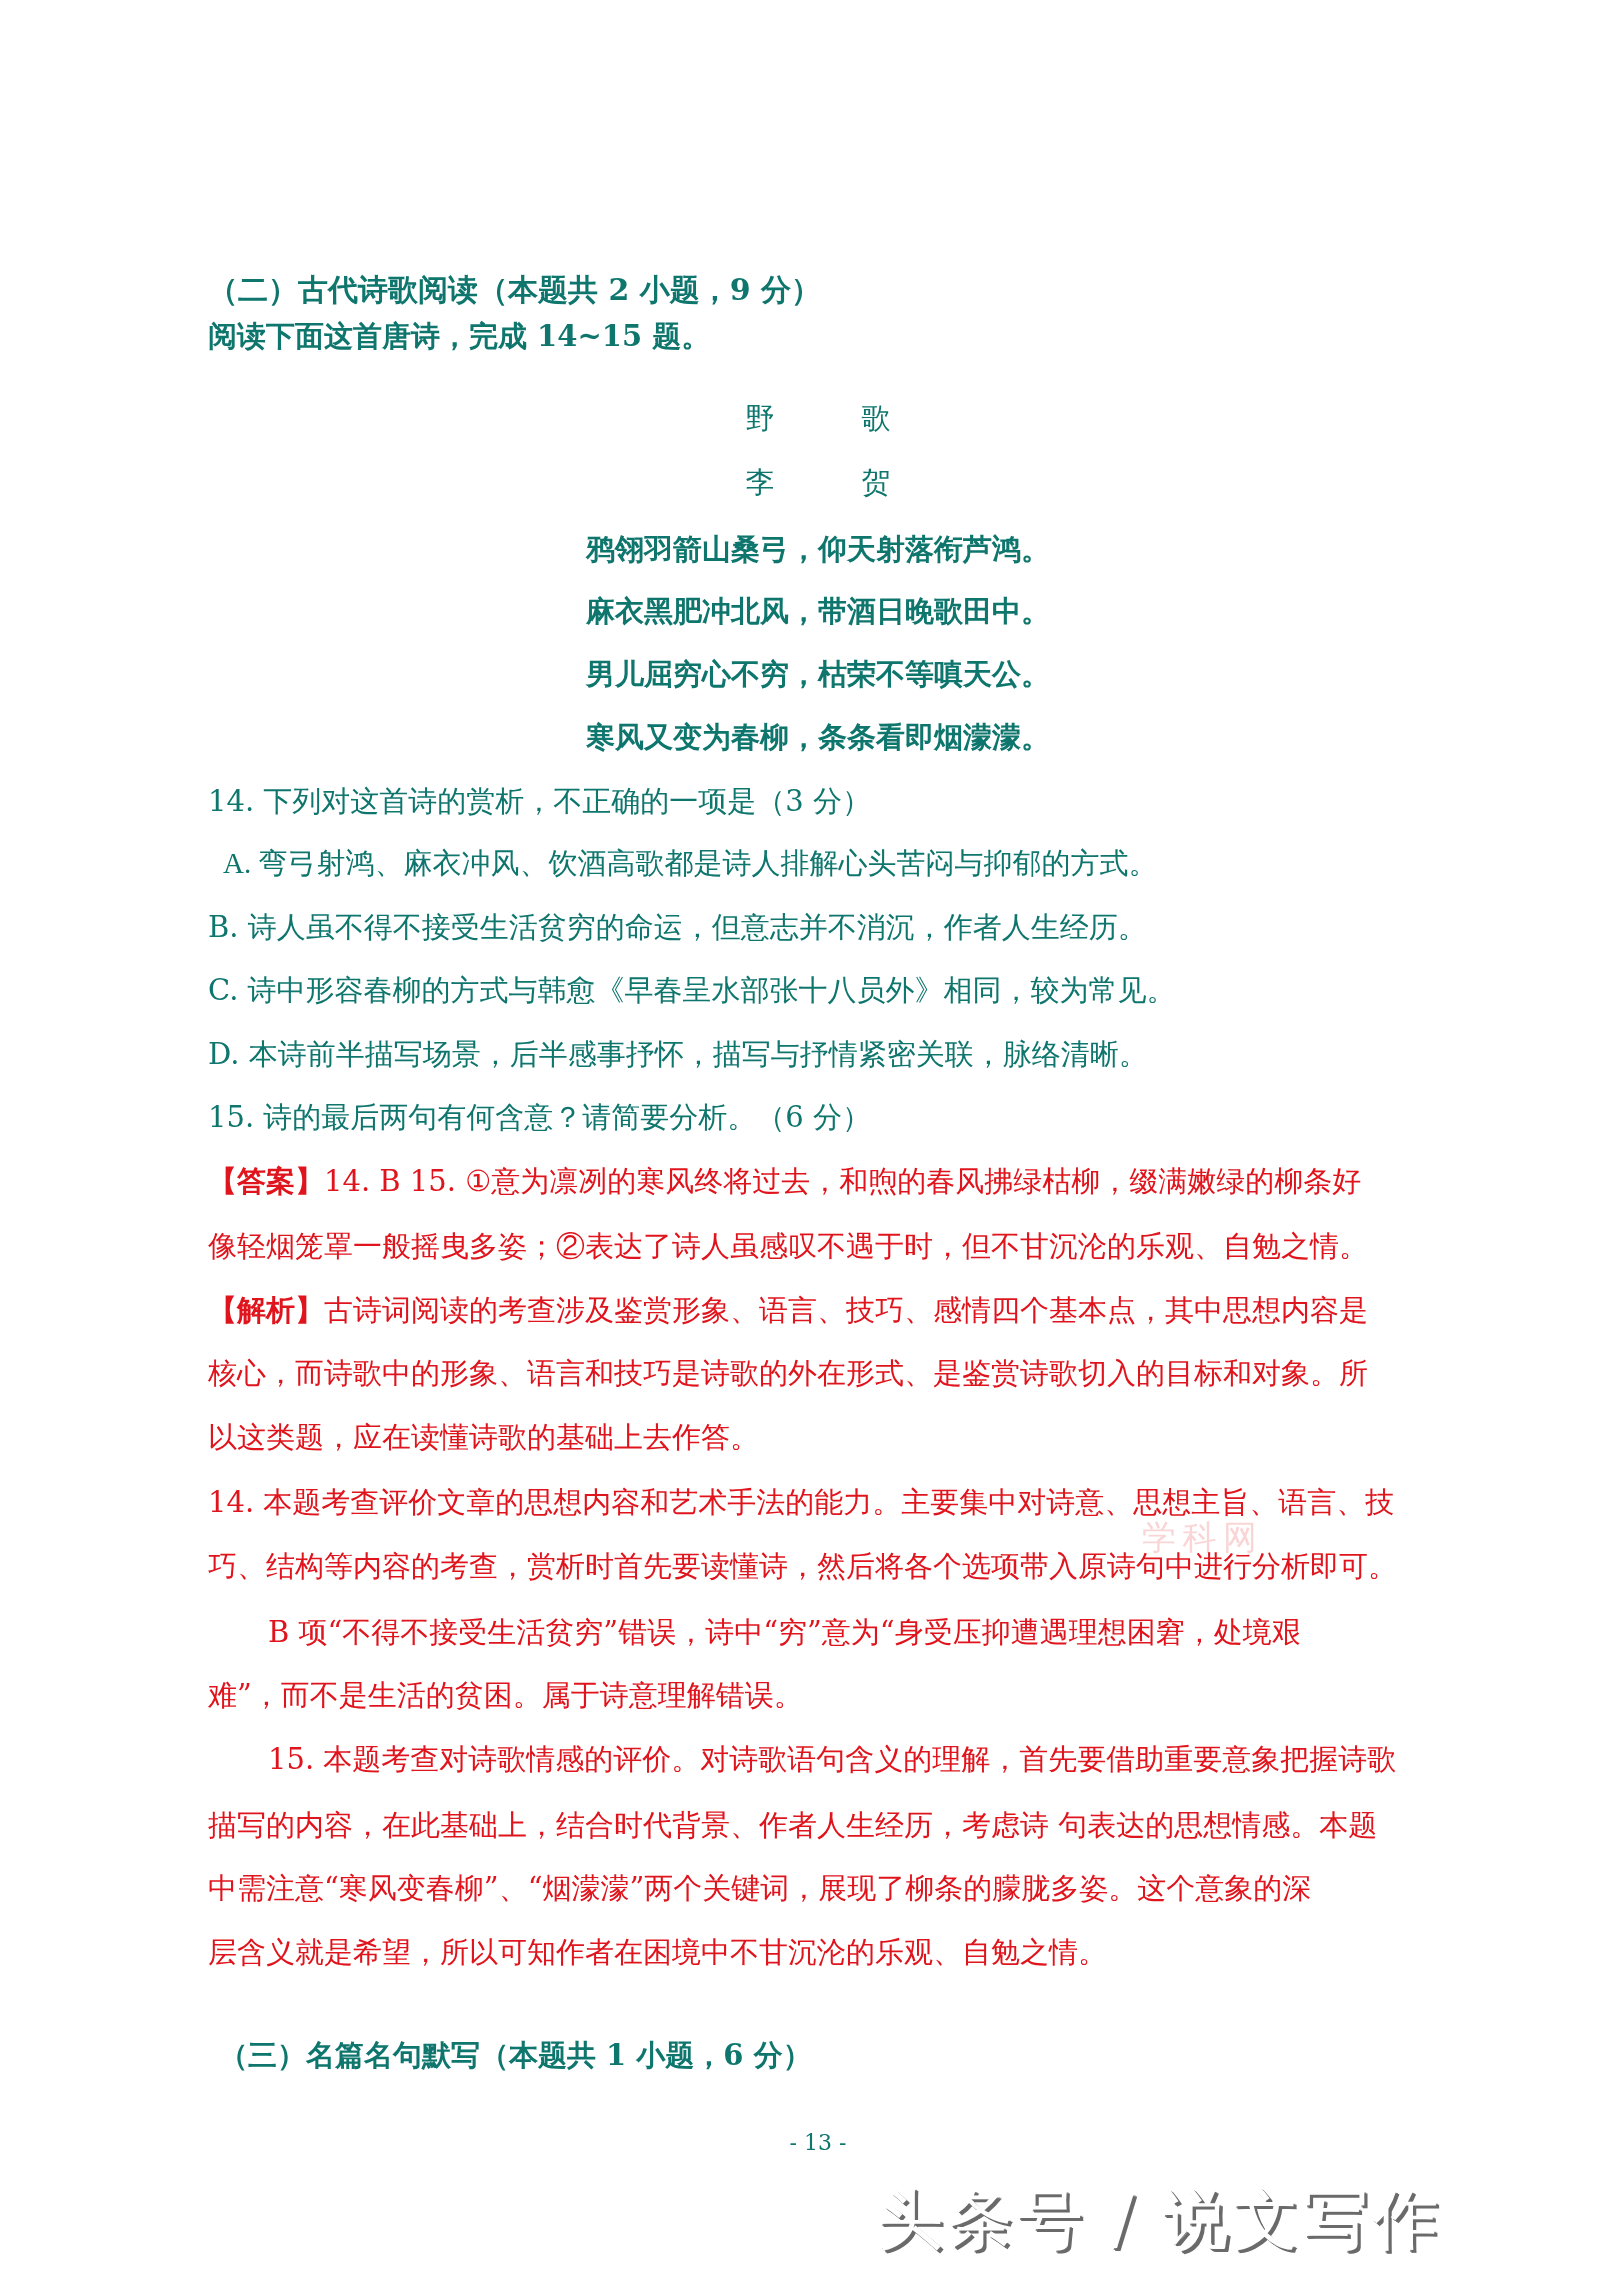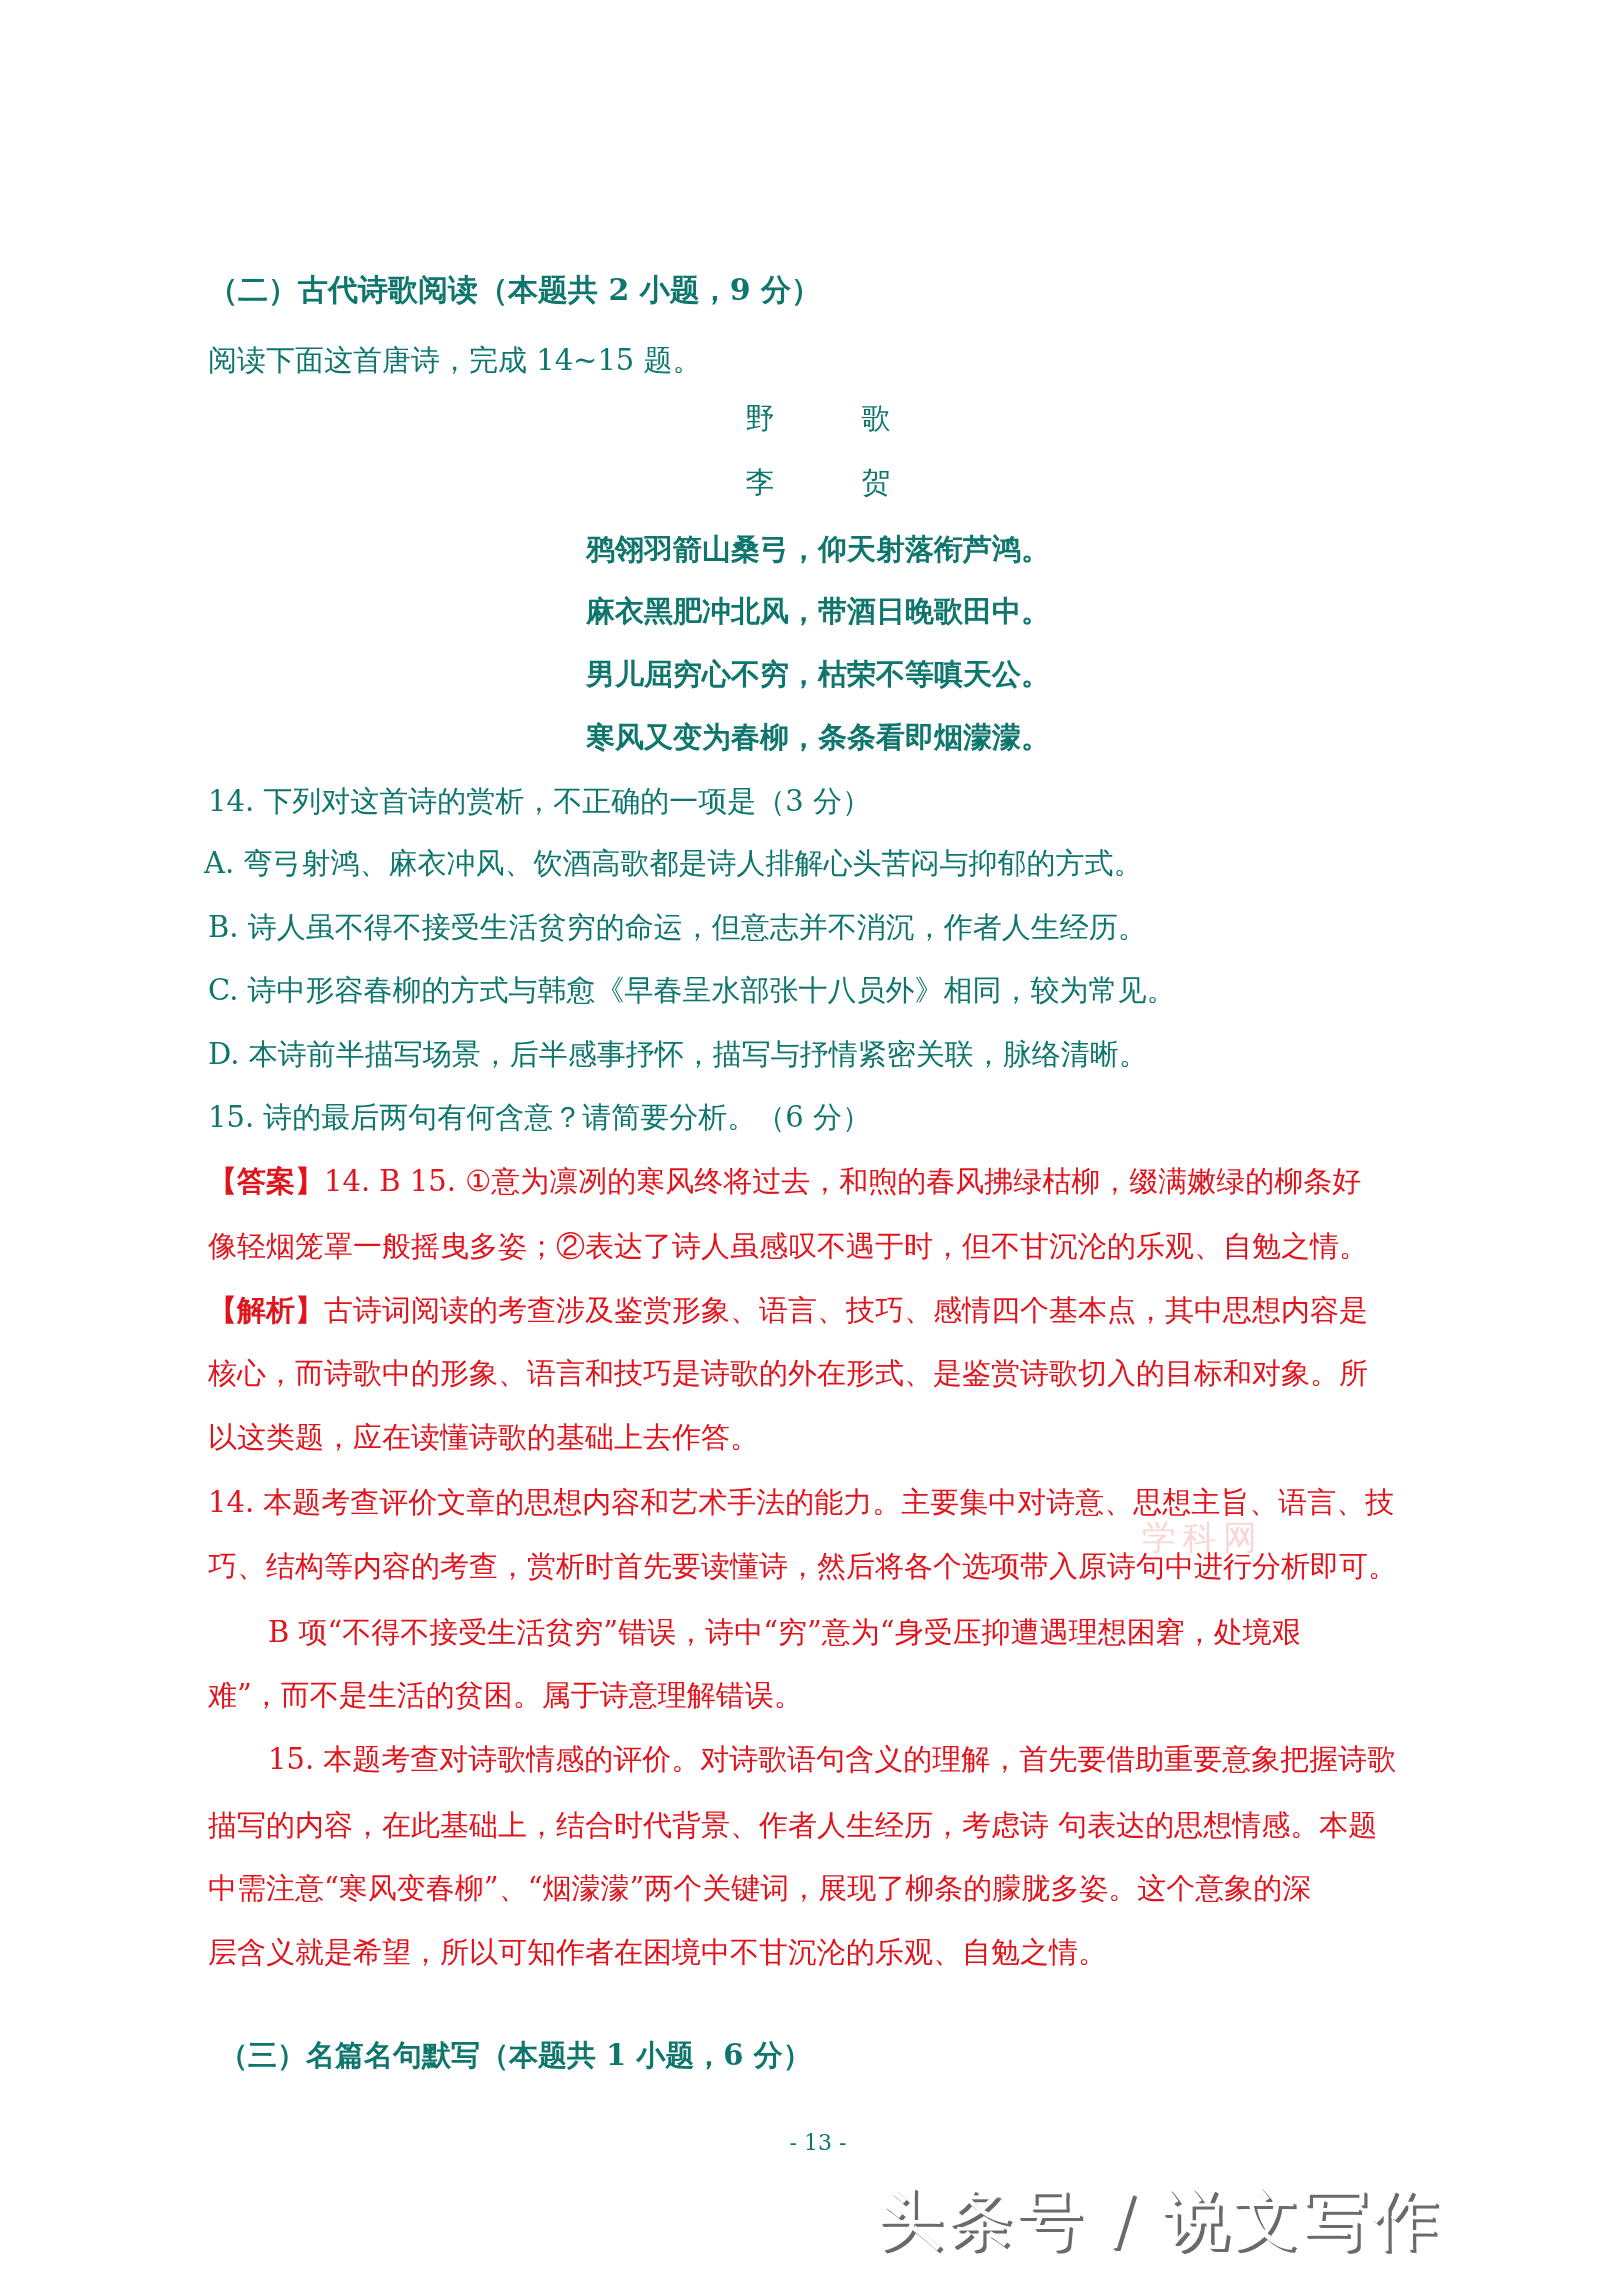--- a/index.html
+++ b/index.html
@@ -18,32 +18,32 @@
                text-shadow: 3.3px 3.3px 0 #6a6a6a, 2px 2px 0 #8a8a8a; }
   .faint-stamp { position: absolute; left: 1142px; top: 1515px; font-size: 34px; color: rgba(224,20,28,0.18); letter-spacing: 6.5px; }
   .page-num { font-size: 22px; }
 </style>
 </head>
 <body>
 
 <div>
 
   <div class="line black bold" style="left:208px; top:270px; font-size:30px;">（二）古代诗歌阅读（本题共 2 小题，9 分）</div>
-  <div class="line black" style="left:208px; top:341px;">阅读下面这首唐诗，完成 14~15 题。</div>
+  <div class="line black" style="left:208px; top:317px;font-weight:bold;">阅读下面这首唐诗，完成 14~15 题。</div>
 
   <div class="line black center title" style="top:399px; padding-left:26px;">野 歌</div>
   <div class="line black center title" style="top:463px; padding-left:26px;">李 贺</div>
 
   <div class="line black center poem" style="top:530px; padding-left:6.5px;">鸦翎羽箭山桑弓，仰天射落衔芦鸿。</div>
   <div class="line black center poem" style="top:592px; padding-left:6.5px;">麻衣黑肥冲北风，带酒日晚歌田中。</div>
   <div class="line black center poem" style="top:655px; padding-left:6.5px;">男儿屈穷心不穷，枯荣不等嗔天公。</div>
   <div class="line black center poem" style="top:718px; padding-left:6.5px;">寒风又变为春柳，条条看即烟濛濛。</div>
 
   <div class="line black" style="left:208px; top:782px;">14.  下列对这首诗的赏析，不正确的一项是（3 分）</div>
-  <div class="line black" style="left:204px; top:844px;">A.  弯弓射鸿、麻衣冲风、饮酒高歌都是诗人排解心头苦闷与抑郁的方式。</div>
+  <div class="line black" style="left:223px; top:844px;font-family:Liberation Serif, serif;">A.  弯弓射鸿、麻衣冲风、饮酒高歌都是诗人排解心头苦闷与抑郁的方式。</div>
   <div class="line black" style="left:208px; top:908px;">B.  诗人虽不得不接受生活贫穷的命运，但意志并不消沉，作者人生经历。</div>
   <div class="line black" style="left:208px; top:971px;">C.  诗中形容春柳的方式与韩愈《早春呈水部张十八员外》相同，较为常见。</div>
   <div class="line black" style="left:208px; top:1035px;">D.  本诗前半描写场景，后半感事抒怀，描写与抒情紧密关联，脉络清晰。</div>
   <div class="line black" style="left:208px; top:1098px;">15.  诗的最后两句有何含意？请简要分析。（6 分）</div>
 
   <div class="line red" style="left:208px; top:1162px;">
     <span class="tag">【答案】</span><span>14. B      15. ①意为凛冽的寒风终将过去，和煦的春风拂绿枯柳，缀满嫩绿的柳条好</span>
   </div>
   <div class="line red" style="left:208px; top:1227px;">像轻烟笼罩一般摇曳多姿；②表达了诗人虽感叹不遇于时，但不甘沉沦的乐观、自勉之情。</div>
 

